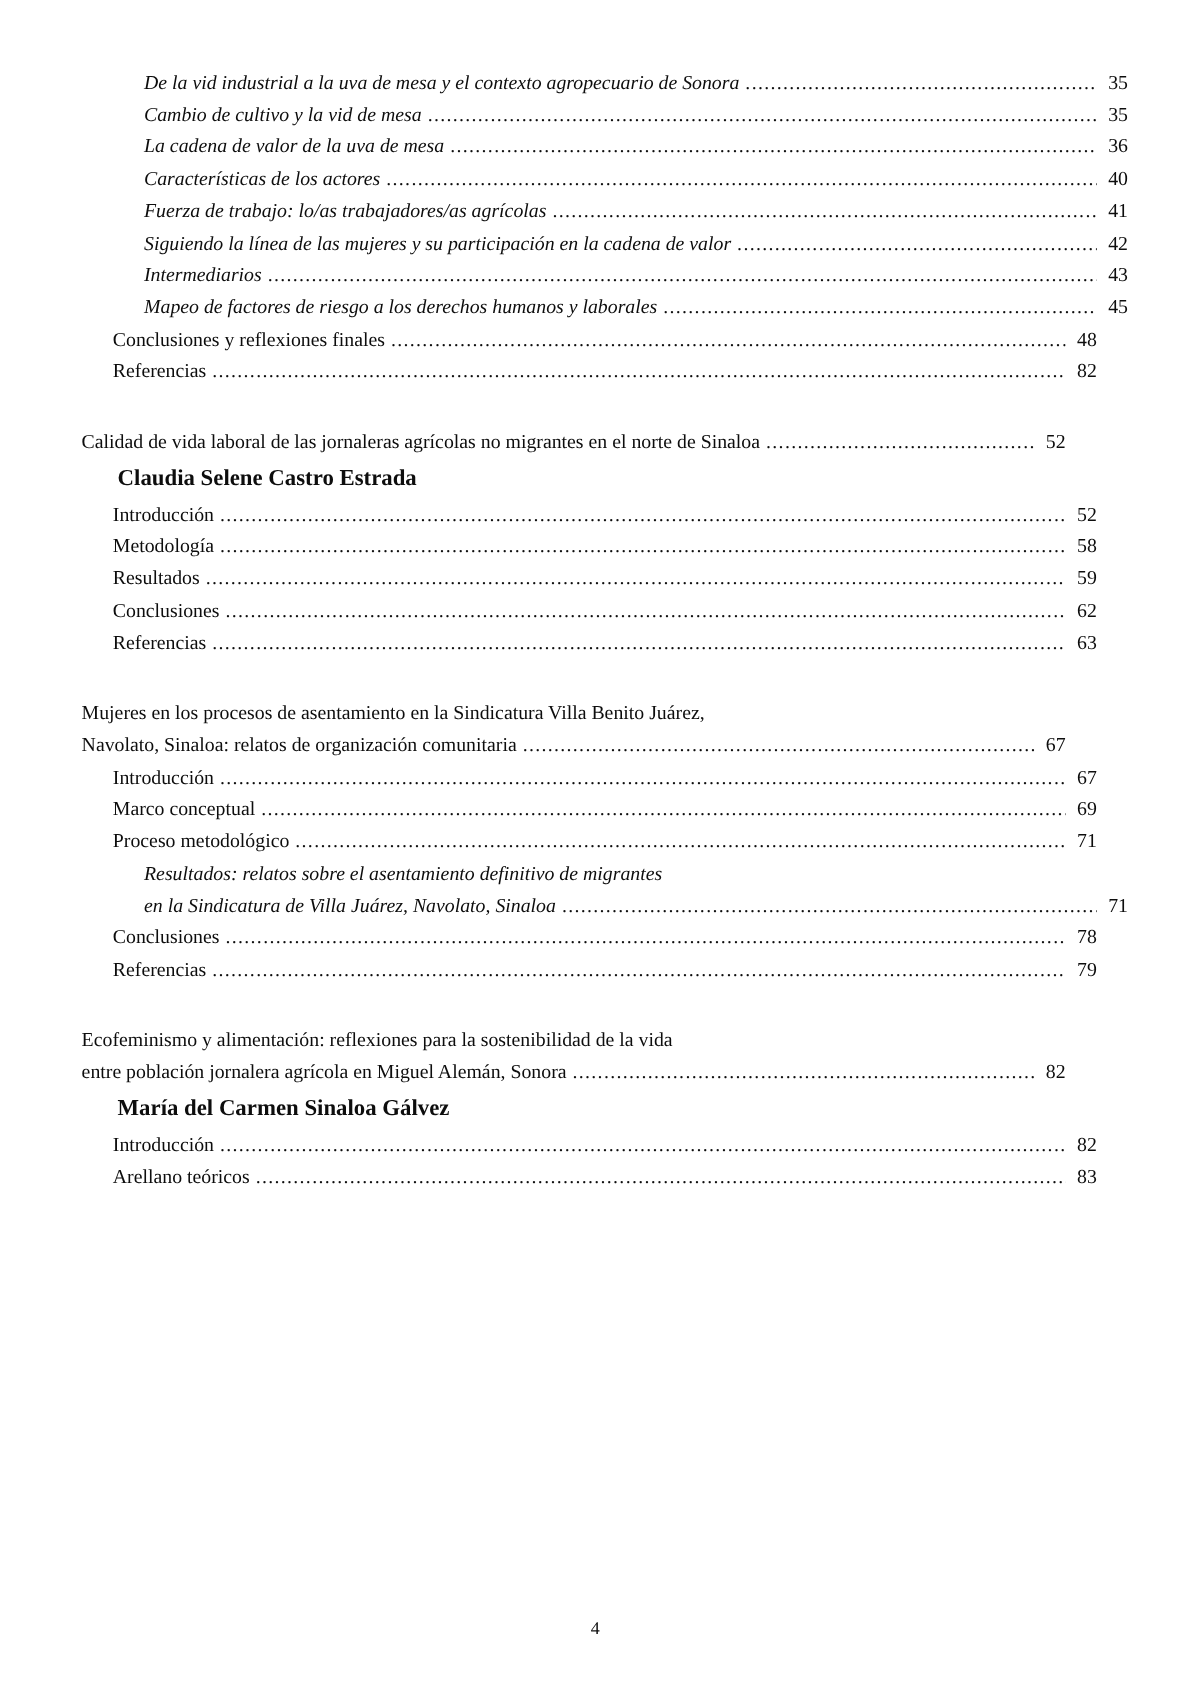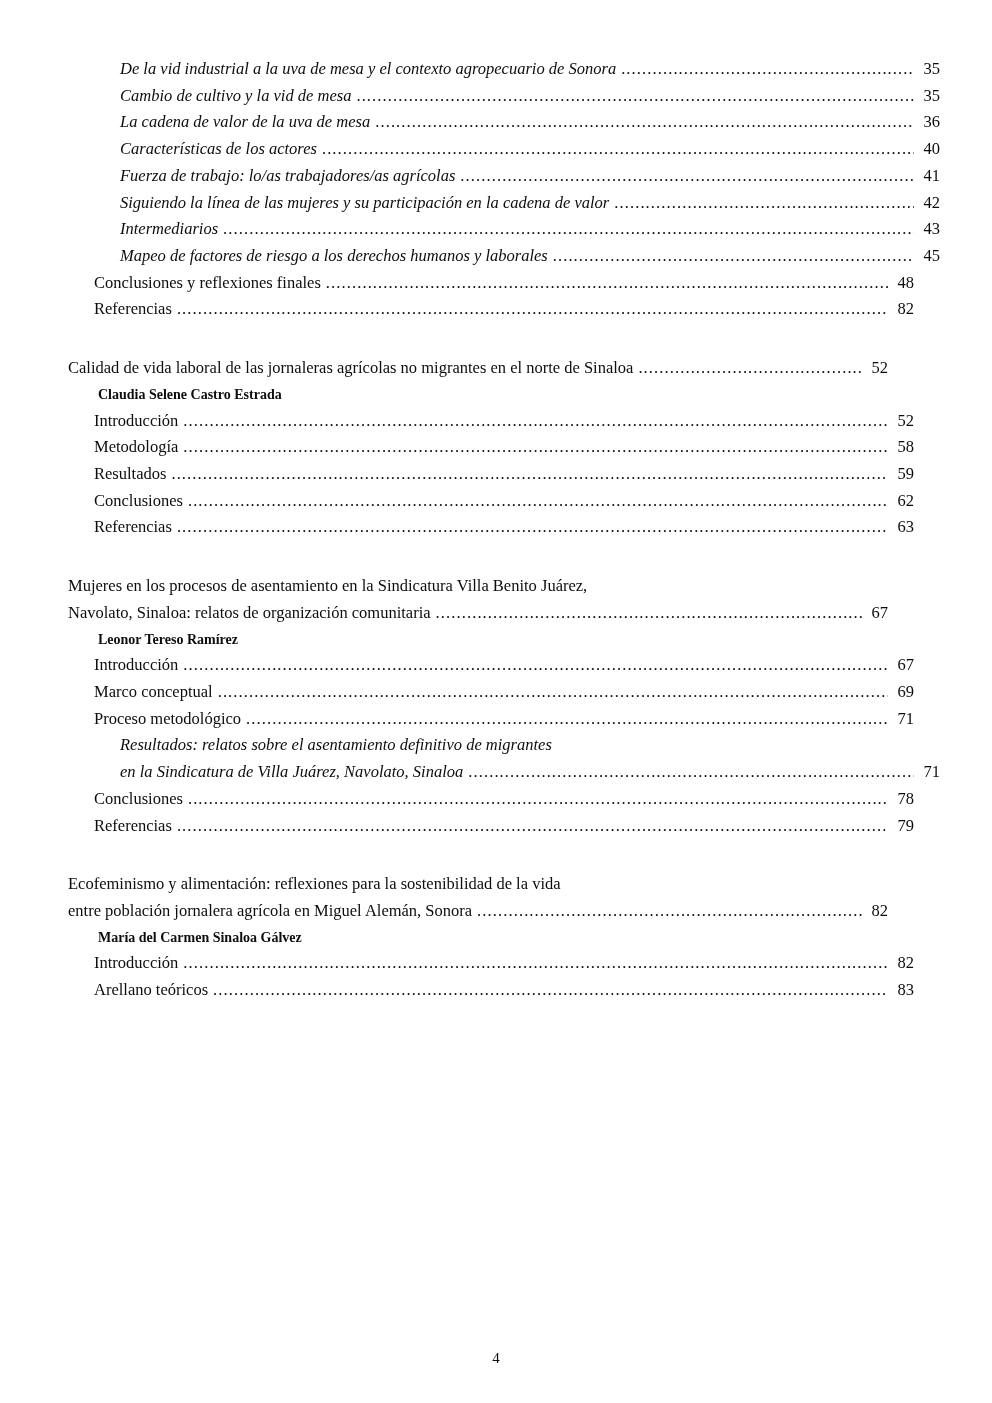--- a/index.html
+++ b/index.html
@@ -60,21 +60,21 @@
 
   
   .lvl-0 { padding-left: 0; }
   .lvl-1 { padding-left: 26px; }
   .lvl-2 { padding-left: 52px; }
 
   .italic .label { font-style: italic; }
   .author {
     padding-left: 30px;
     font-weight: bold;
-    font-size: 14px;
+    font-size: 19px;
     line-height: 1.62;
     margin-top: 2px;
     margin-bottom: 1px;
   }
   .plain-line {
     font-size: 16.5px;
     line-height: 1.62;
     white-space: nowrap;
   }
   .plain-line.italic { font-style: italic; }
@@ -201,21 +201,20 @@
     <div class="gap-lg"></div>
 
     <div>
       <div class="plain-line">Mujeres en los procesos de asentamiento en la Sindicatura Villa Benito Juárez,</div>
       <div class="entry lvl-0">
         <span class="label">Navolato, Sinaloa: relatos de organización comunitaria</span>
         <span class="leader"></span>
         <span class="pageno">67</span>
       </div>
 
-      <div class="author">Leonor Tereso Ramírez</div>
 
       <div class="entry lvl-1">
         <span class="label">Introducción</span>
         <span class="leader"></span>
         <span class="pageno">67</span>
       </div>
       <div class="entry lvl-1">
         <span class="label">Marco conceptual</span>
         <span class="leader"></span>
         <span class="pageno">69</span>

